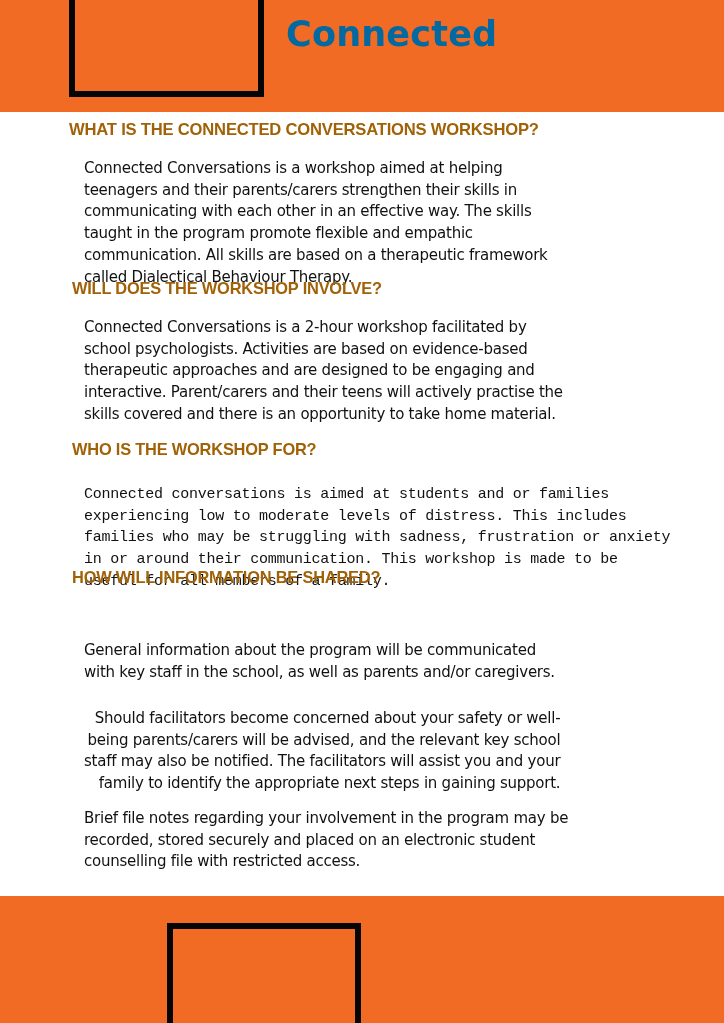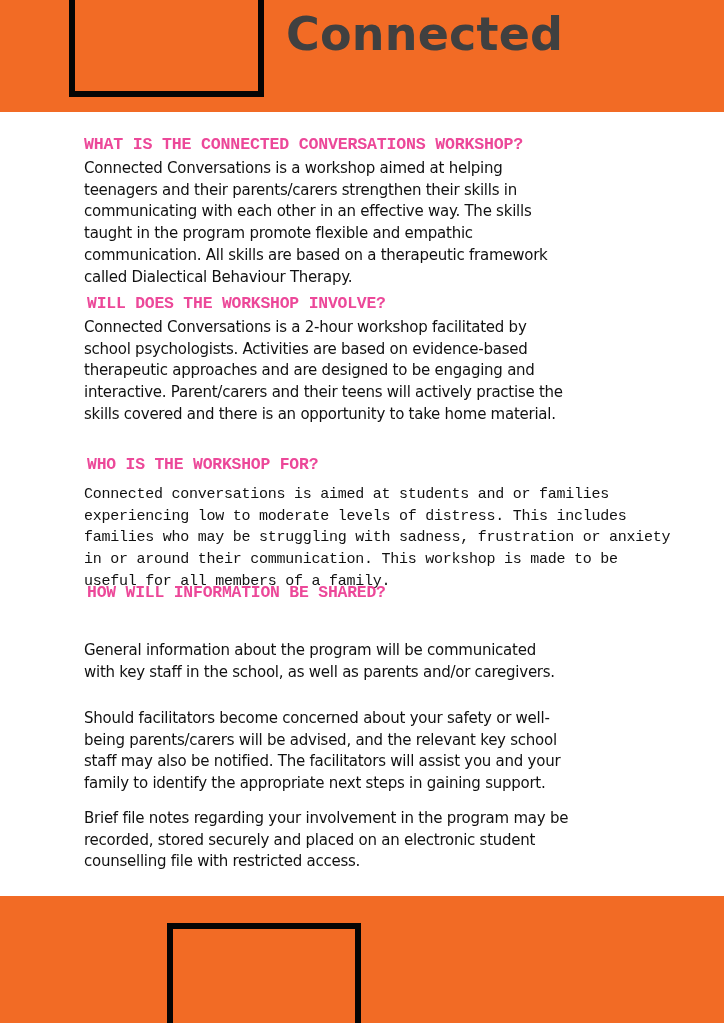--- a/index.html
+++ b/index.html
@@ -5,24 +5,24 @@
   html, body { margin:0; padding:0; }
   body { width:724px; height:1023px; position:relative; background:#ffffff; overflow:hidden;
          font-family:"Liberation Sans", sans-serif; color:#111; }
   .band { position:absolute; left:0; width:724px; background:#F26B25; }
   .band-top { top:0; height:112px; }
   .band-bottom { top:896px; height:127px; }
   .square { position:absolute; border:6px solid #050505; box-sizing:border-box; }
   .sq-top { left:69px; top:-10px; width:195px; height:107px; }
   .sq-bottom { left:167px; top:923px; width:194px; height:120px; }
   .title { position:absolute; left:286px; top:12px; font-family:"DejaVu Sans", sans-serif; font-weight:bold;
-           font-size:46px; line-height:45px; color:#404040; letter-spacing:0.2px; margin:0; }
+           font-size:35px; line-height:45px; color:#0369a1; letter-spacing:0.2px; margin:0; }
   .title span { display:block; }
-  .h { position:absolute; left:72px; font-family:Liberation Mono, monospace; font-weight:bold; font-size:16.4px;
-       color:#ec4899; margin:15px; white-space:nowrap; letter-spacing:-0.2px; }
+  .h { position:absolute; left:72px; font-family:Liberation Sans, sans-serif; font-weight:bold; font-size:16.4px;
+       color:#a16207; margin:0; white-space:nowrap; letter-spacing:-0.2px; }
   .p { position:absolute; left:72px; font-family:"DejaVu Sans", sans-serif; font-size:15px; line-height:21.7px;
        color:#111; margin:12px; white-space:pre-line; letter-spacing:-0.25px; }
 </style>
 </head>
 <body>
 
 <div class="band band-top"></div>
 <div class="square sq-top"></div>
 <h1 class="title">
   <span>Connected</span>
@@ -46,21 +46,21 @@
 <h2 class="h" style="top:440px;">WHO IS THE WORKSHOP FOR?</h2>
 <p class="p" style="top:472px;font-family:Liberation Mono, monospace;">Connected conversations is aimed at students and or families
 experiencing low to moderate levels of distress. This includes
 families who may be struggling with sadness, frustration or anxiety
 in or around their communication. This workshop is made to be
 useful for all members of a family.</p>
 
 <h2 class="h" style="top:568px;">HOW WILL INFORMATION BE SHARED?</h2>
 <p class="p" style="top:628px;">General information about the program will be communicated
 with key staff in the school, as well as parents and/or caregivers.</p>
-<p class="p" style="top:696px;">Should facilitators become concerned about your safety or well-
+<p class="p" style="top:696px;text-align:right;">Should facilitators become concerned about your safety or well-
 being parents/carers will be advised, and the relevant key school
 staff may also be notified. The facilitators will assist you and your
 family to identify the appropriate next steps in gaining support.</p>
 <p class="p" style="top:796px;">Brief file notes regarding your involvement in the program may be
 recorded, stored securely and placed on an electronic student
 counselling file with restricted access.</p>
 
 <div class="band band-bottom"></div>
 <div class="square sq-bottom"></div>
 

